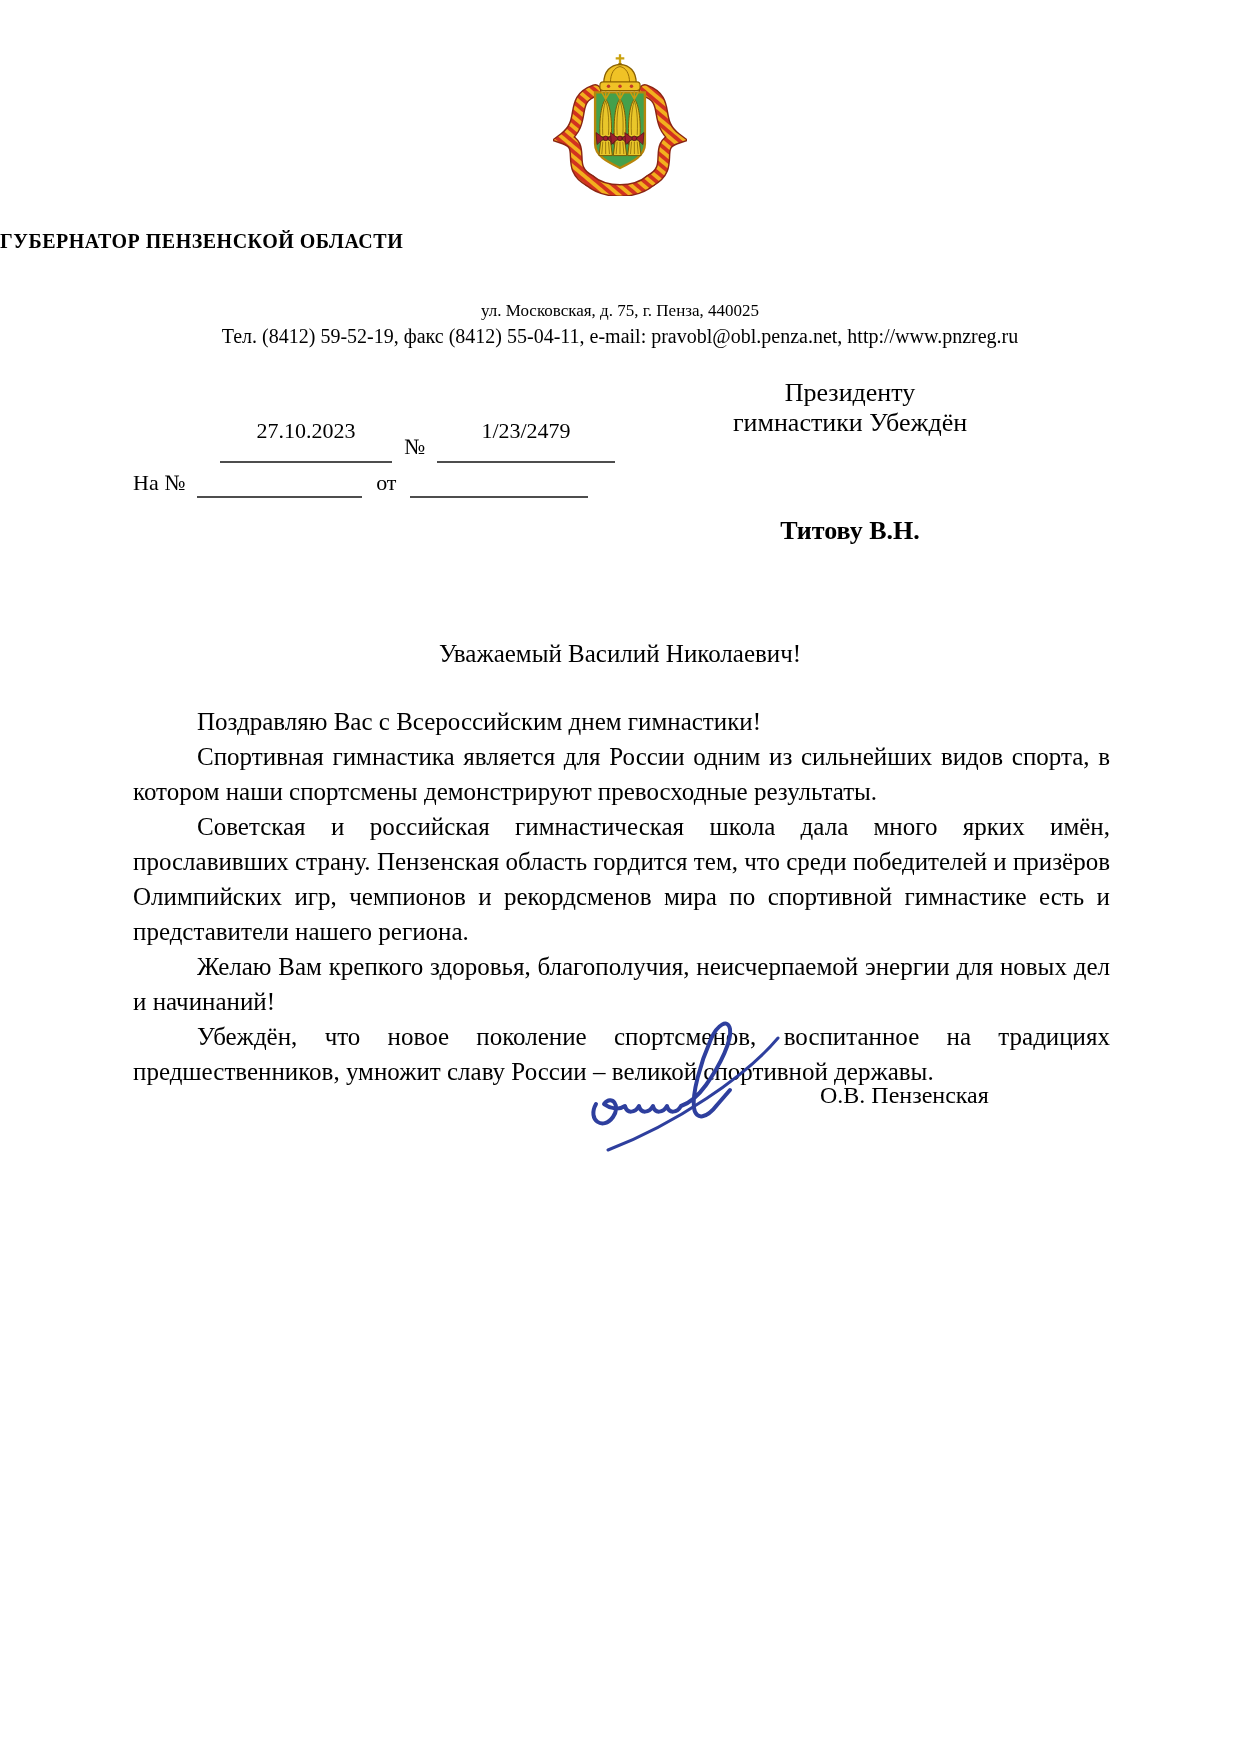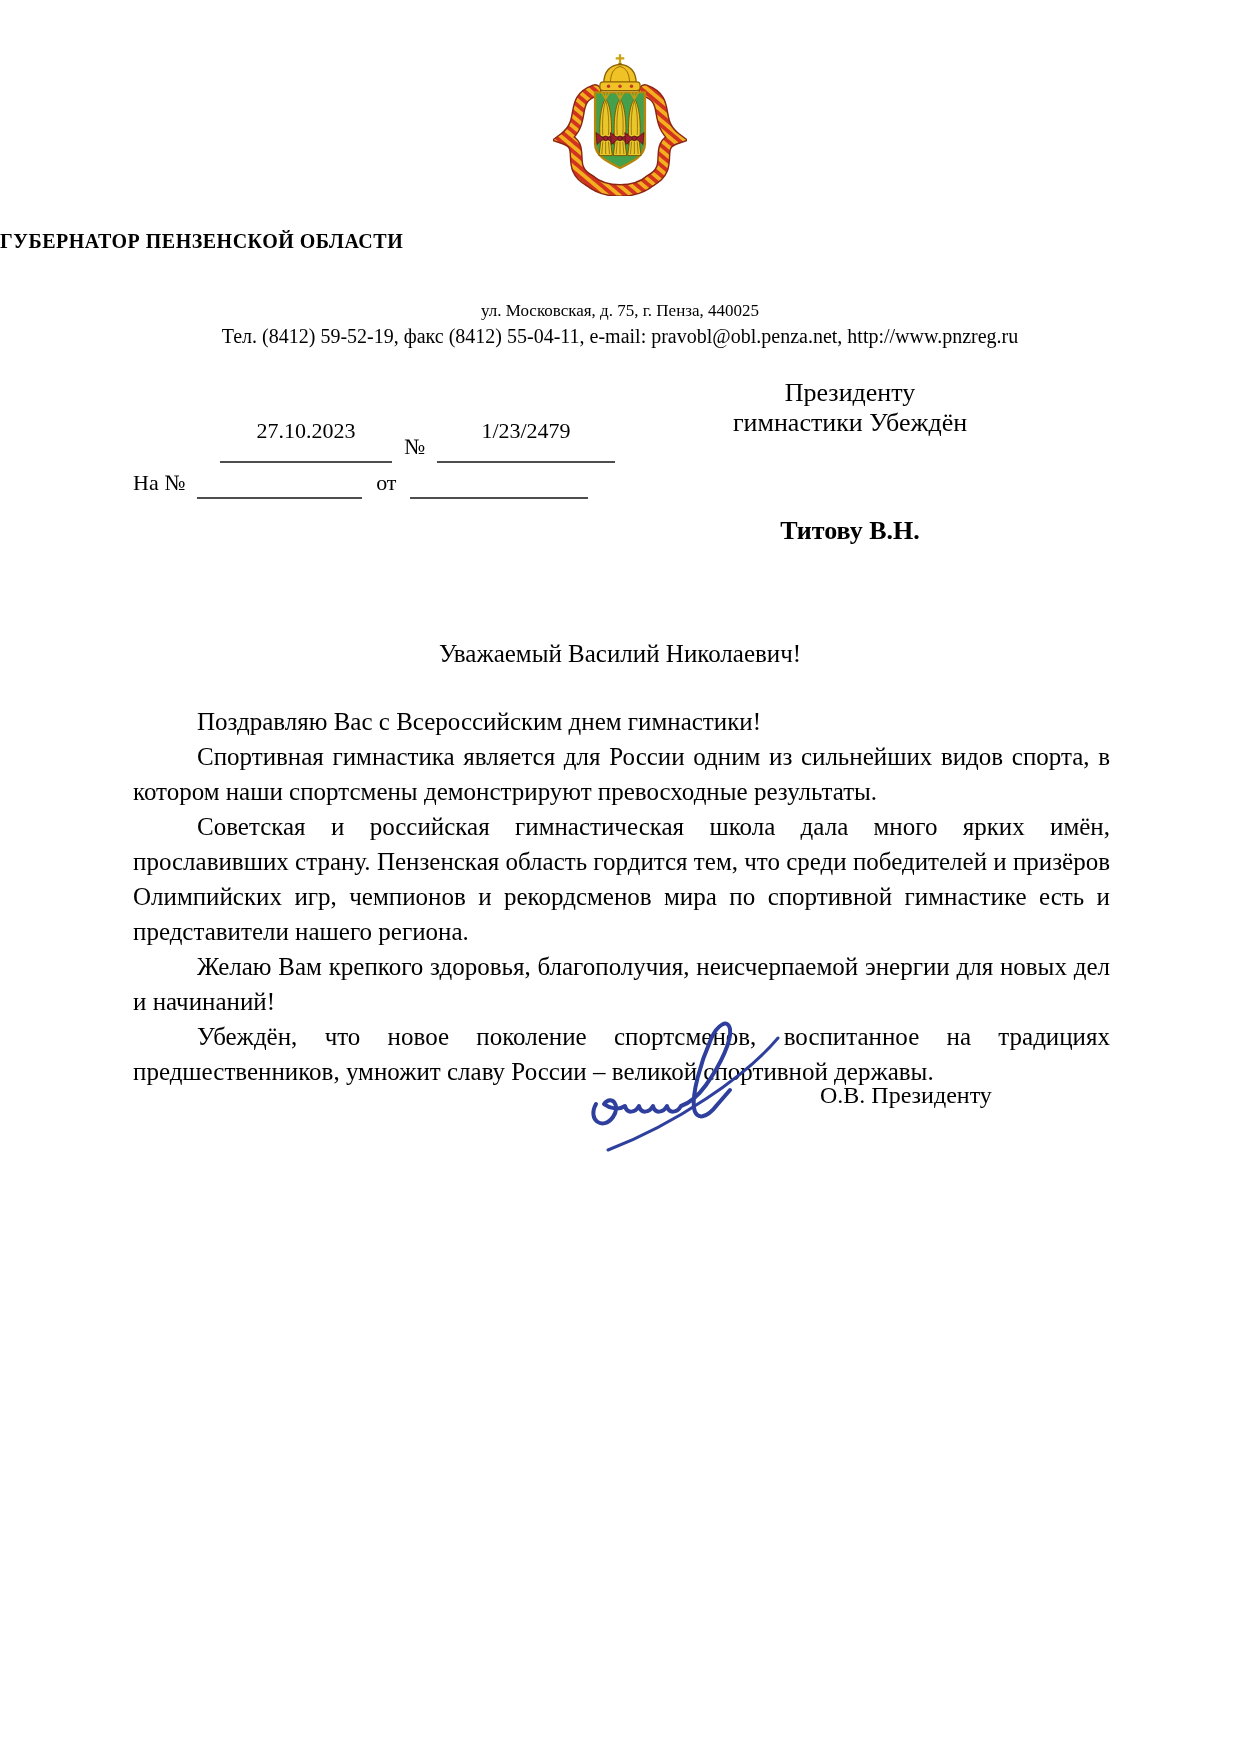--- a/index.html
+++ b/index.html
@@ -15,21 +15,21 @@
   .crest{position:absolute;top:52px;left:50%;transform:translateX(-50%);}
   .org-title{
     position:absolute;top:230px;left:0;width:100%;
     text-align:left;font-size:20px;font-weight:bold;letter-spacing:0.5px;
   }
   .addr1{position:absolute;top:301px;left:0;width:100%;text-align:center;font-size:17px;}
   .addr2{position:absolute;top:325px;left:0;width:100%;text-align:center;font-size:20px;}
 
   .ref-block{position:absolute;top:418px;left:133px;width:500px;font-size:22px;}
   .ref-row1{display:flex;align-items:flex-end;padding-left:87px;}
-  .ref-row2{display:flex;align-items:center;margin-top:7px;}
+  .ref-row2{display:flex;align-items:flex-start;margin-top:7px;}
   .u-cell{
     display:inline-block;text-align:center;
     border-bottom:2px solid #4d4d4d;padding-bottom:17px;
   }
   .u-date{width:172px;}
   .u-num{width:178px;}
   .u-blank{display:inline-block;border-bottom:2px solid #4d4d4d;height:26px;}
   .u-blank1{width:165px;}
   .u-blank2{width:178px;}
   .no-sign{margin:0 12px;padding-bottom:3px;}
@@ -175,15 +175,15 @@
           c9,-3 17,-10 25,-21
           c15,-21 26,-45 24,-56
           c-2,-11 -13,-4 -19,10
           c-11,25 -19,55 -17,69
           c2,13 13,10 23,-3
           l13,-15"></path>
         <path stroke-width="3" d="M198,30 C166,68 96,116 28,142"></path>
       </g>
     </svg>
   </div>
-  <div class="signer">О.В. Президенту</div>
+  <div class="signer">О.В. Пензенская</div>
 
 </div>
 
 </body></html>

